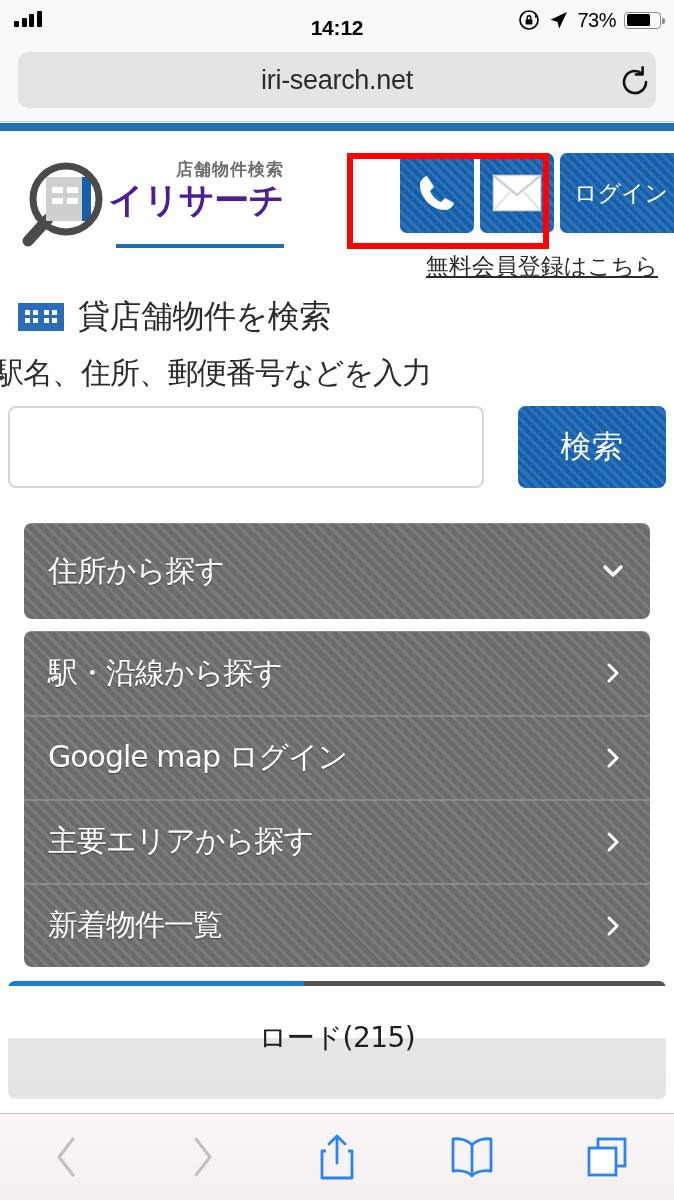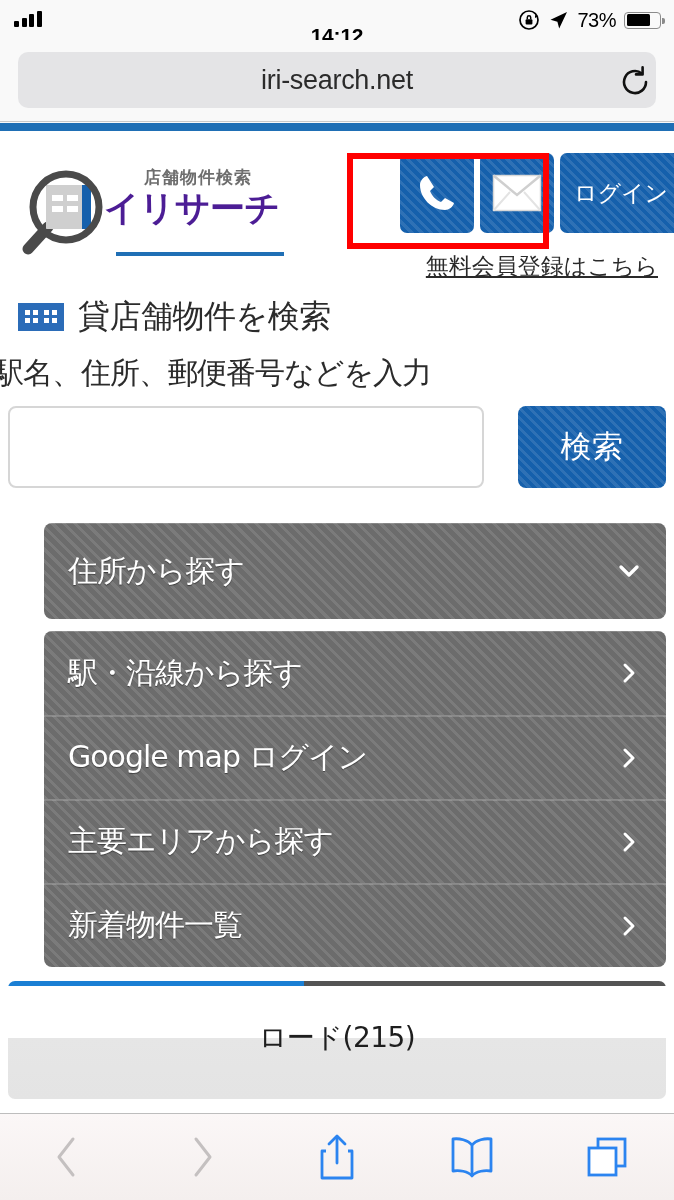--- a/index.html
+++ b/index.html
@@ -11,21 +11,21 @@
   }
   #screen { position: relative; width: 674px; height: 1200px; background: #fff; }
 
   
   .statusbar {
     position: absolute; top: 0; left: 0; width: 674px; height: 40px;
     background: #f9f9f9;
     display: flex; align-items: center;
   }
   .sb-left { position: absolute; left: 14px; top: 11px; height: 40px; display: flex; align-items: center; gap: 9px; flex-direction: column; }
-  .sb-center { position: absolute; left: 0; width: 674px; top: 16px; height: 40px; display: flex; align-items: center; justify-content: center; }
+  .sb-center { position: absolute; left: 0; width: 674px; top: 8px; height: 40px; display: flex; align-items: center; justify-content: center; }
   .sb-right { position: absolute; right: 13px; top: 0; height: 40px; display: flex; align-items: center; gap: 8px; }
   .sb-time { font-size: 21px; font-weight: bold; color: #000; letter-spacing: -0.2px; }
   .sb-carrier { font-size: 20px; color: #000; letter-spacing: -0.3px; }
   .sb-batt-text { font-size: 20px; color: #000; letter-spacing: -0.5px; }
 
   .signal { display: flex; align-items: flex-end; gap: 2.5px; height: 16px; }
   .signal i { display: block; width: 5px; background: #000; border-radius: 1px; }
   .signal i:nth-child(1) { height: 6px; }
   .signal i:nth-child(2) { height: 9px; }
   .signal i:nth-child(3) { height: 13px; }
@@ -67,21 +67,21 @@
   }
 
   
   .page {
     position: absolute; top: 131px; left: 0; width: 674px; height: 982px;
     background: #fff; overflow: hidden;
   }
 
   
   .site-header { position: relative; height: 158px; }
-  .logo { position: absolute; left: 18px; top: 36px; width: 262px; height: 92px; }
+  .logo { position: absolute; left: 18px; top: 28px; width: 262px; height: 92px; text-align: right; }
   .logo-mark { position: absolute; left: 0; top: 2px; width: 96px; height: 88px; }
   .logo-text { position: absolute; left: 86px; top: 0; width: 180px; }
   .logo-sub {
     font-size: 17px; color: #6d6d6d; letter-spacing: 1px; font-weight: bold;
     line-height: 1; padding-left: 40px; padding-top: 2px;
     font-family: "DejaVu Sans", sans-serif;
   }
   .logo-main {
     font-size: 35px; color: #4c1d95; font-weight: bold; line-height: 1.1;
     letter-spacing: -0.5px; margin-top: 3px;
@@ -144,21 +144,21 @@
   .search-btn {
     margin-left: 34px; width: 148px; height: 82px; border-radius: 8px; border: none;
     background-color: #1560ac;
     background-image: repeating-linear-gradient(45deg, rgba(255,255,255,0.11) 0 3px, rgba(255,255,255,0) 3px 7px);
     color: #fff; font-size: 31px; letter-spacing: 0.5px;
     font-family: "DejaVu Sans", sans-serif;
     display: flex; align-items: center; justify-content: center;
   }
 
   
-  .menu-wrap { padding: 0 8px; margin-top: 35px; margin-left: 36px; }
+  .menu-wrap { padding: 0 24px; margin-top: 35px; }
   .menu-group { border-radius: 8px; overflow: hidden; }
   .menu-group + .menu-group { margin-top: 12px; }
   .menu-bar {
     position: relative; height: 84px;
     background-color: #6c6c6c;
     background-image: repeating-linear-gradient(45deg, rgba(255,255,255,0.10) 0 3px, rgba(255,255,255,0) 3px 8px);
     display: flex; align-items: center;
     box-shadow: inset 0 1px 0 rgba(255,255,255,0.18);
   }
   .menu-bar + .menu-bar { border-top: 1px solid #8b8b8b; }

